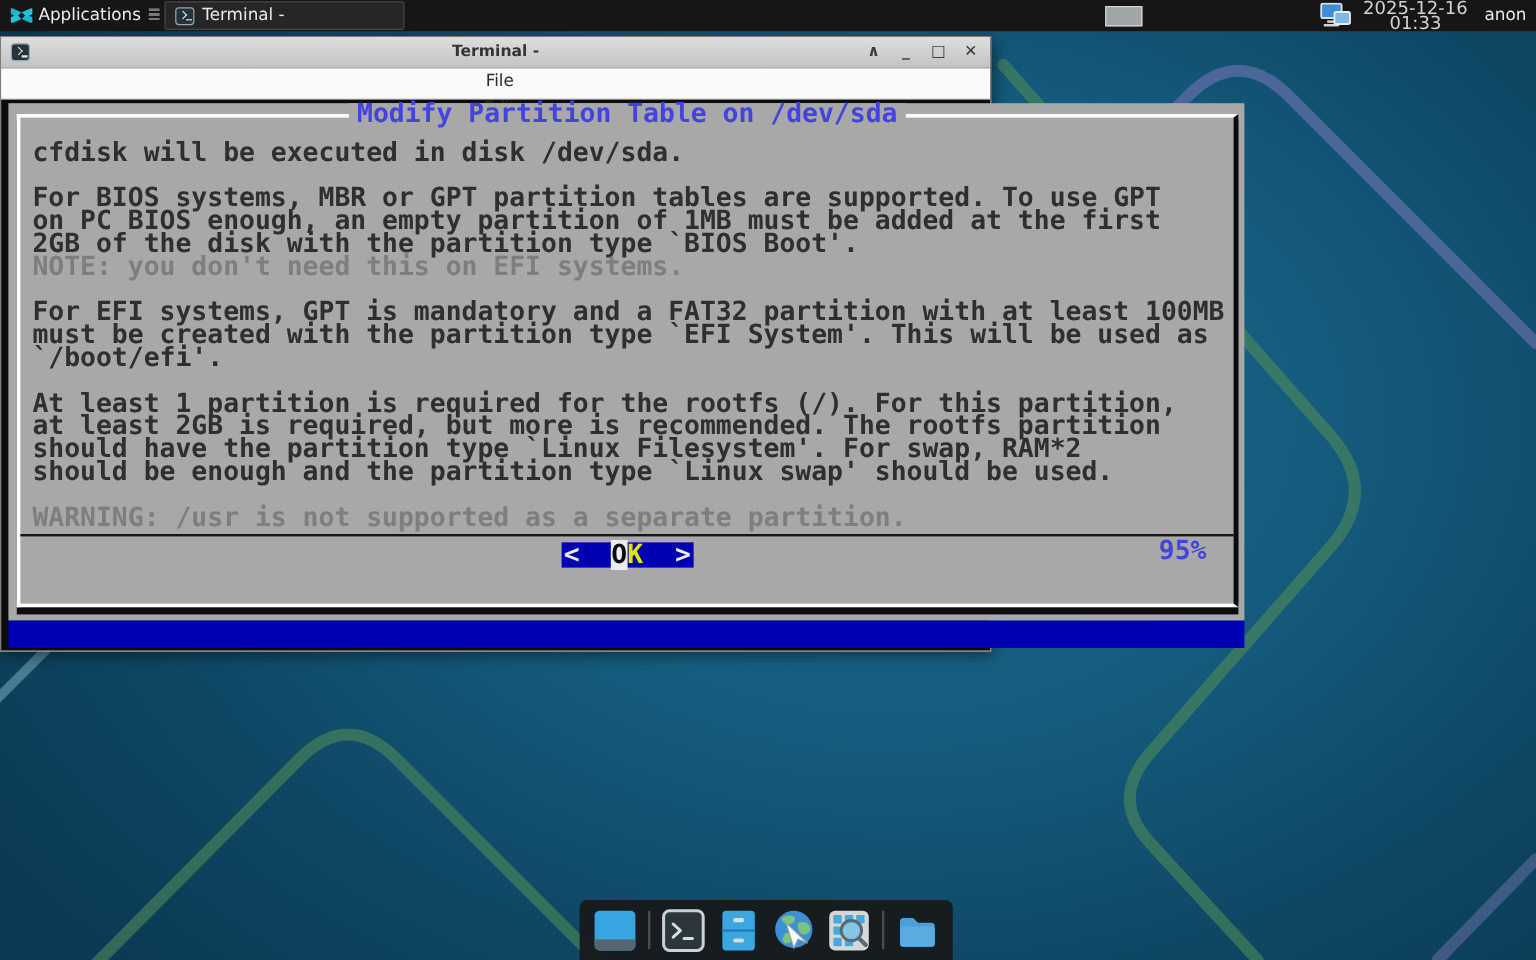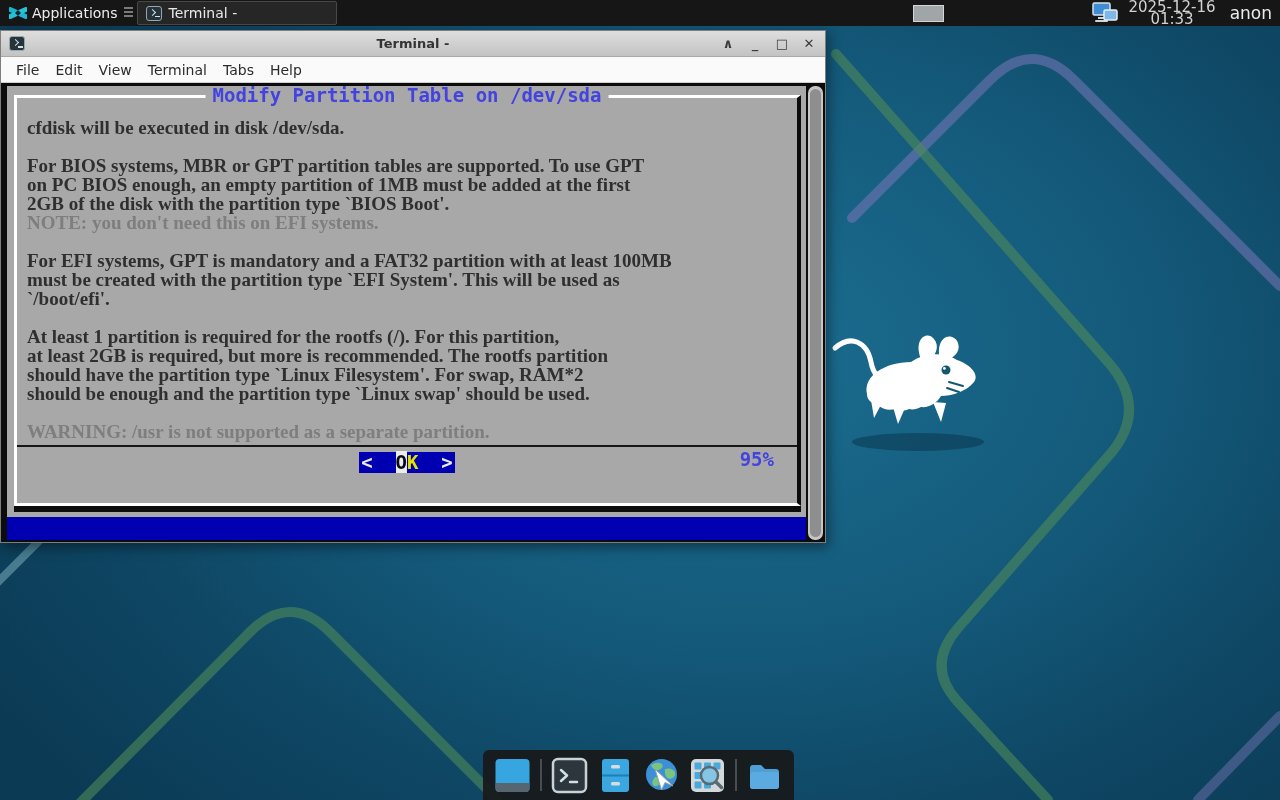--- a/index.html
+++ b/index.html
@@ -17,56 +17,56 @@
     color:#ececec; font-size:14px; z-index:40; }
   .apps-btn { display:flex; align-items:center; gap:5px; height:40px; padding:0 5px; cursor:default; }
   .apps-btn span { color:#ececec; }
   .panel-handle { width:9px; height:12px; margin:0 4px 0 1px;
     background:linear-gradient(#7a7a7a 2px, transparent 2px, transparent 4px, #7a7a7a 4px, #7a7a7a 6px, transparent 6px, transparent 8px, #7a7a7a 8px, #7a7a7a 10px, transparent 10px); }
   .task-btn { display:flex; align-items:center; gap:7px; height:24px; width:200px;
     background:#262626; border:1px solid #484848; border-radius:2px; padding:0 8px; color:#e8e8e8; }
   .panel-right { margin-left:auto; display:flex; align-items:center; gap:10px; }
   .pager { width:31px; height:17px; background:#a0a5a8; border:1px solid #d6d6d6; margin-right:138px; }
   .clock { font-size:15px; line-height:12px; color:#d2d2d2; text-align:center; }
-  .username { font-size:17px; color:#eaeaea; margin-left:4px; }
+  .username { font-size:14px; color:#eaeaea; margin-left:4px; }
 
   .mini-term { width:16px; height:15px; background:#27333a; border:1px solid #93a9b2; border-radius:3px; position:relative; }
   .mini-term:before { content:""; position:absolute; left:3px; top:3px; width:4px; height:4px;
      border-right:1.5px solid #cfe4ea; border-top:1.5px solid #cfe4ea; transform:rotate(45deg); }
   .mini-term:after { content:""; position:absolute; left:8px; top:9px; width:5px; height:1.5px; background:#cfe4ea; }
 
   
   .window { position:absolute; left:0; top:30px; width:826px; height:513px;
     background:#cfcfcf; border:1px solid #7e7e7e; box-shadow:2px 4px 12px rgba(0,0,0,.45); z-index:30; }
   .titlebar { height:26px; background:linear-gradient(#dedede,#c3c3c3); border-bottom:1px solid #a8a8a8;
     display:flex; align-items:center; padding:0 8px; position:relative; }
   .title-text { position:absolute; left:0; right:0; text-align:center; font-weight:bold;
     font-size:13px; color:#343434; pointer-events:none; }
   .win-controls { margin-left:auto; display:flex; gap:11px; align-items:center; }
   .win-controls .wbtn { width:16px; text-align:center; color:#3c3c3c; font-size:13px; font-weight:bold;
      line-height:16px; cursor:default; }
   .menubar { height:26px; background:#fafafa; display:flex; align-items:center; padding-left:7px;
-    border-bottom:1px solid #cfcfcf; }
+    border-bottom:1px solid #cfcfcf;flex-direction:column; }
   .menubar .mitem { padding:3px 8px; font-size:14px; color:#2b2b2b; }
 
   .term { height:459px; background:#0c0c0c; display:flex; padding:3px 2px 2px 6px; }
   .screen { flex:1; display:flex; flex-direction:column; }
   .stage { flex:1; background:var(--screen-gray,#a8a8a8); position:relative; }
   .bluebar { height:23px; background:var(--navy,#0000b2); }
   .vscroll { width:15px; margin-left:2px; background:#c6c6c6; border-radius:7px; position:relative; }
   .vscroll .thumb { position:absolute; left:2px; right:2px; top:3px; bottom:3px; background:#8e8e8e; border-radius:6px; }
 
   
   .dialog { margin:9px 5px 0 7px; height:411px; background:var(--screen-gray,#a8a8a8);
     border:3px solid #ffffff; border-right:4px solid #0c0c0c; box-shadow:0 6px 0 #0c0c0c;
     position:relative; display:flex; flex-direction:column;
-    font-family:"DejaVu Sans Mono", monospace; font-weight:bold; font-size:19px; line-height:19px; }
+    font-family:"DejaVu Sans Mono", monospace; font-weight:bold; font-size:22px; line-height:19px; }
   .dlg-title { position:absolute; top:-12px; left:50%; transform:translateX(-50%);
     background:var(--screen-gray,#a8a8a8); color:var(--accent-blue,#4343df); padding:0 7px; white-space:nowrap; }
-  .dlg-text { padding:20px 8px 0 10px; color:#2f2f2f;font-family:Liberation Serif, serif; }
+  .dlg-text { padding:20px 8px 0 10px; color:#2f2f2f; }
   .dlg-text .tline { white-space:pre; }
   .dlg-text .tline.dim { color:#7e7e7e; }
   .divider { border-top:2px solid #161616; margin-top:4px; }
   .btn-row { height:31px; display:flex; justify-content:center; align-items:center;text-align:center; }
   .ok-btn { background:var(--navy,#0000b2); color:#ececec; padding:1px 2px; white-space:pre; cursor:default; }
   .ok-btn .cursor { background:#ececec; color:#0a0a14; }
   .ok-btn .klabel { color:var(--button-yellow,#e3e300); }
   .percent { position:absolute; right:20px; bottom:34px; background:var(--screen-gray,#a8a8a8);
     color:var(--accent-blue,#4343df); padding:0 3px; z-index:2; }
 

